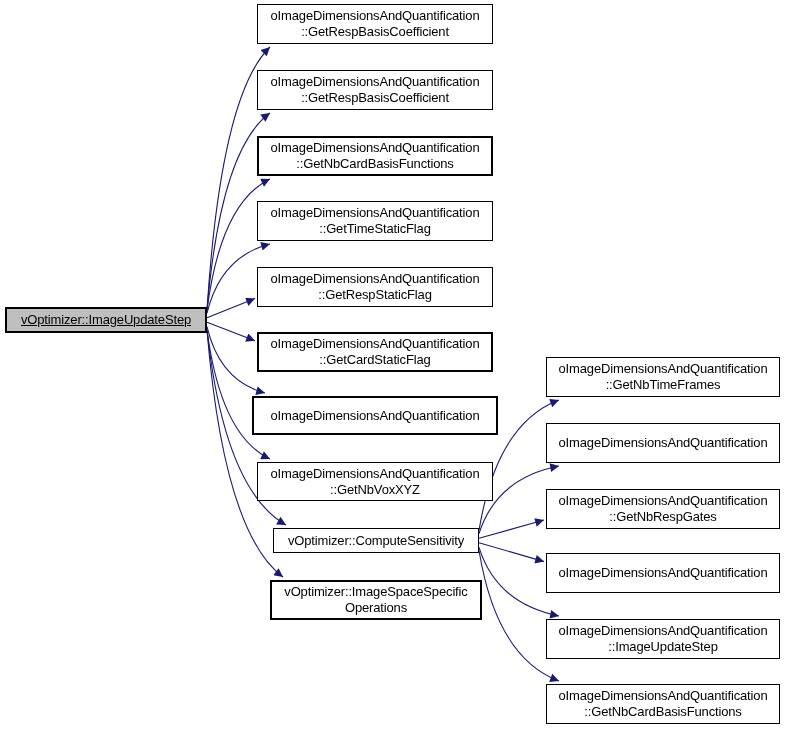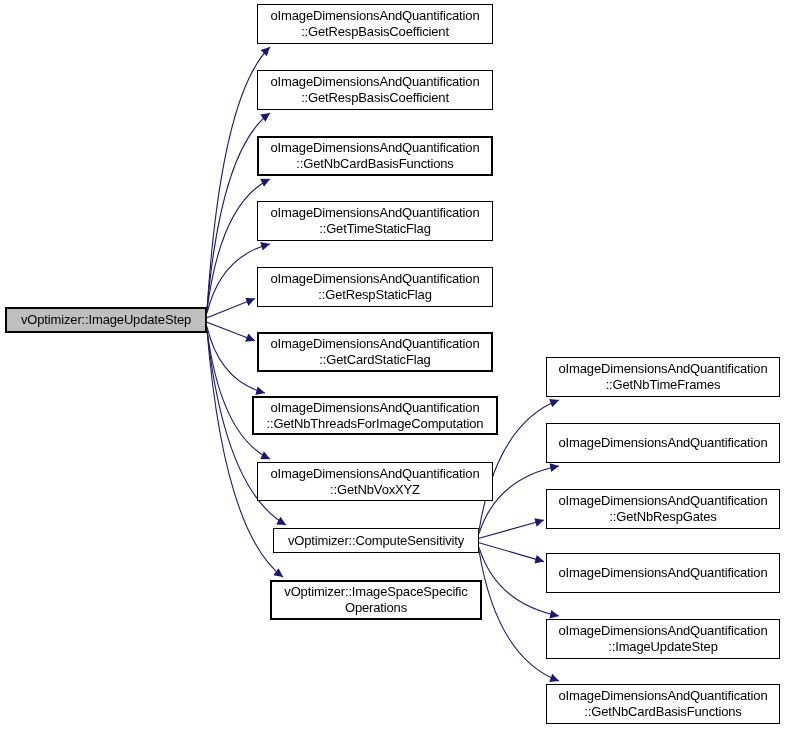--- a/index.html
+++ b/index.html
@@ -9,21 +9,21 @@
   }
   #edges-svg{position:absolute;left:0;top:0;}
   .node{
     position:absolute;box-sizing:border-box;
     border:1px solid #000;background:#fff;
     display:flex;flex-direction:column;align-items:center;justify-content:center;
     font-size:13px;line-height:16px;letter-spacing:-0.15px;color:#000;
     white-space:nowrap;text-align:center;cursor:pointer;
   }
   .node.bold{border-width:2px;}
-  .node.root{border-width:2px;cursor:default;}
+  .node.root{border-width:2px;cursor:default;text-decoration:underline;}
   .ln{display:block;}
 </style>
 </head>
 <body>
 
 <div class="canvas">
 
   <svg id="edges-svg" width="789" height="729">
     <defs>
       <marker id="arrowhead" viewBox="0 0 10 10" refX="10" refY="5" markerWidth="11" markerHeight="8" orient="auto">
@@ -77,21 +77,20 @@
     <span class="ln">::GetRespStaticFlag</span>
   </div>
 
   <div class="node bold" id="node-mid6" style="left:257px;top:332px;width:236px;height:40px">
     <span class="ln">oImageDimensionsAndQuantification</span>
     <span class="ln">::GetCardStaticFlag</span>
   </div>
 
   <div class="node bold" id="node-mid7" style="left:252px;top:396px;width:246px;height:39px">
     <span class="ln">oImageDimensionsAndQuantification</span>
-    <span class="ln">::GetNbThreadsForImageComputation</span>
   </div>
 
   <div class="node" id="node-mid8" style="left:257px;top:462px;width:236px;height:39px">
     <span class="ln">oImageDimensionsAndQuantification</span>
     <span class="ln">::GetNbVoxXYZ</span>
   </div>
 
   <div class="node bold" id="node-mid10" style="left:270px;top:580px;width:212px;height:40px">
     <span class="ln">vOptimizer::ImageSpaceSpecific</span>
     <span class="ln">Operations</span>

